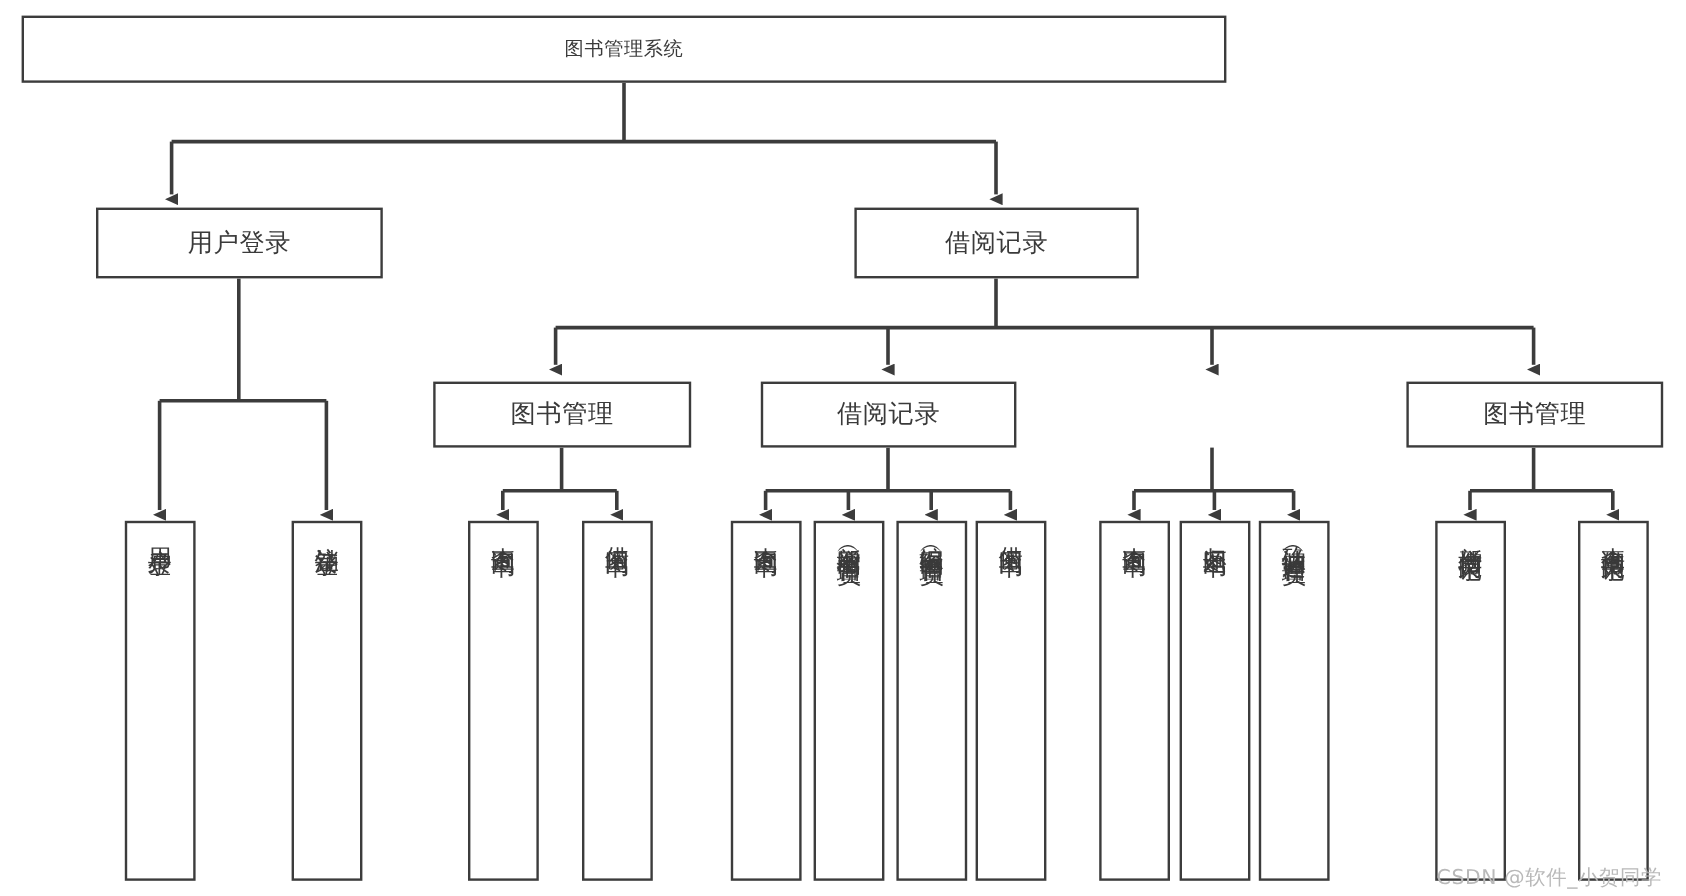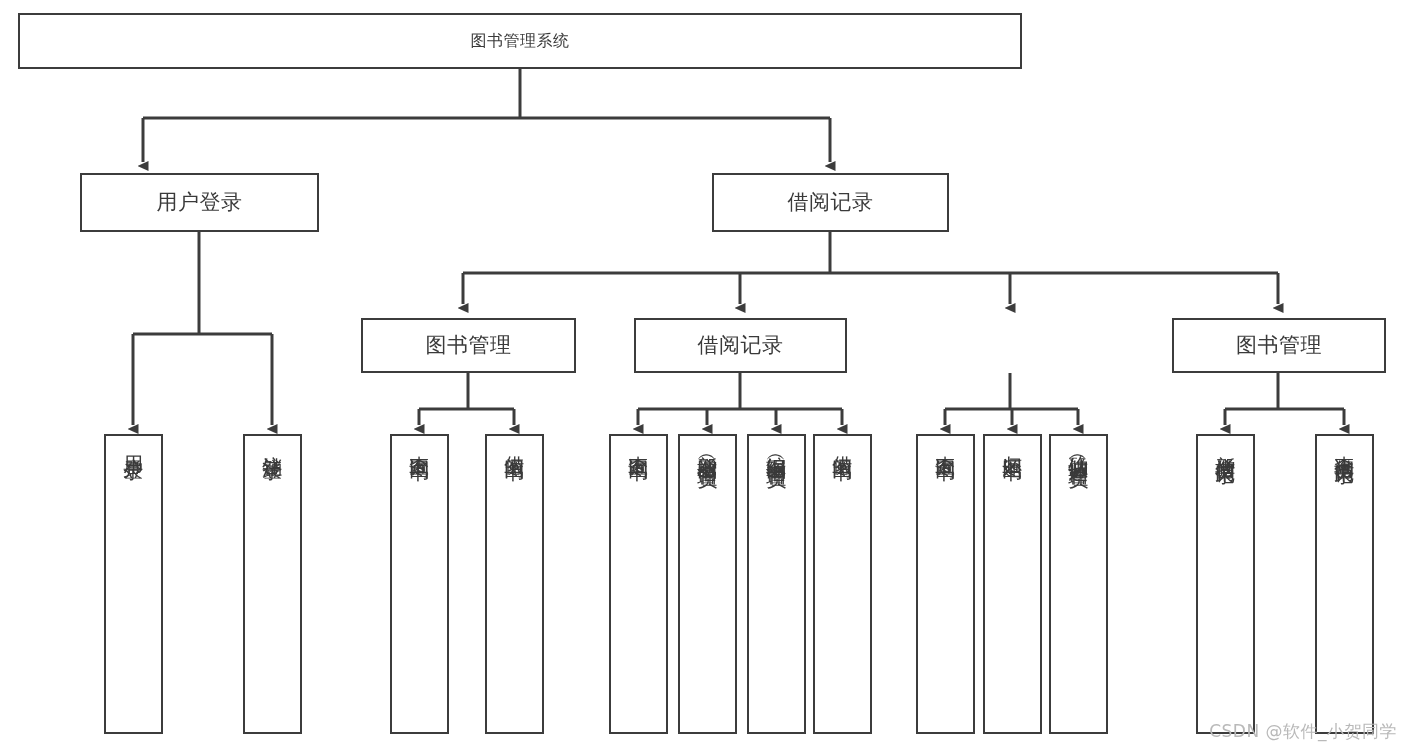--- a/index.html
+++ b/index.html
@@ -52,21 +52,21 @@
     -webkit-text-orientation:upright;
     font-size:20px;
     line-height:1.32;
     letter-spacing:2px;
     white-space:nowrap;
     text-align:left;
   }
   .node.root .label{ font-size:16px; }
   .watermark{
     position:absolute;
-    right:8px;
+    right:20px;
     bottom:4px;
     font-size:17px;
     color:#b9b9b9;
     white-space:nowrap;
     z-index:3;
     letter-spacing:0.5px;
   }
 </style>
 </head>
 <body>

